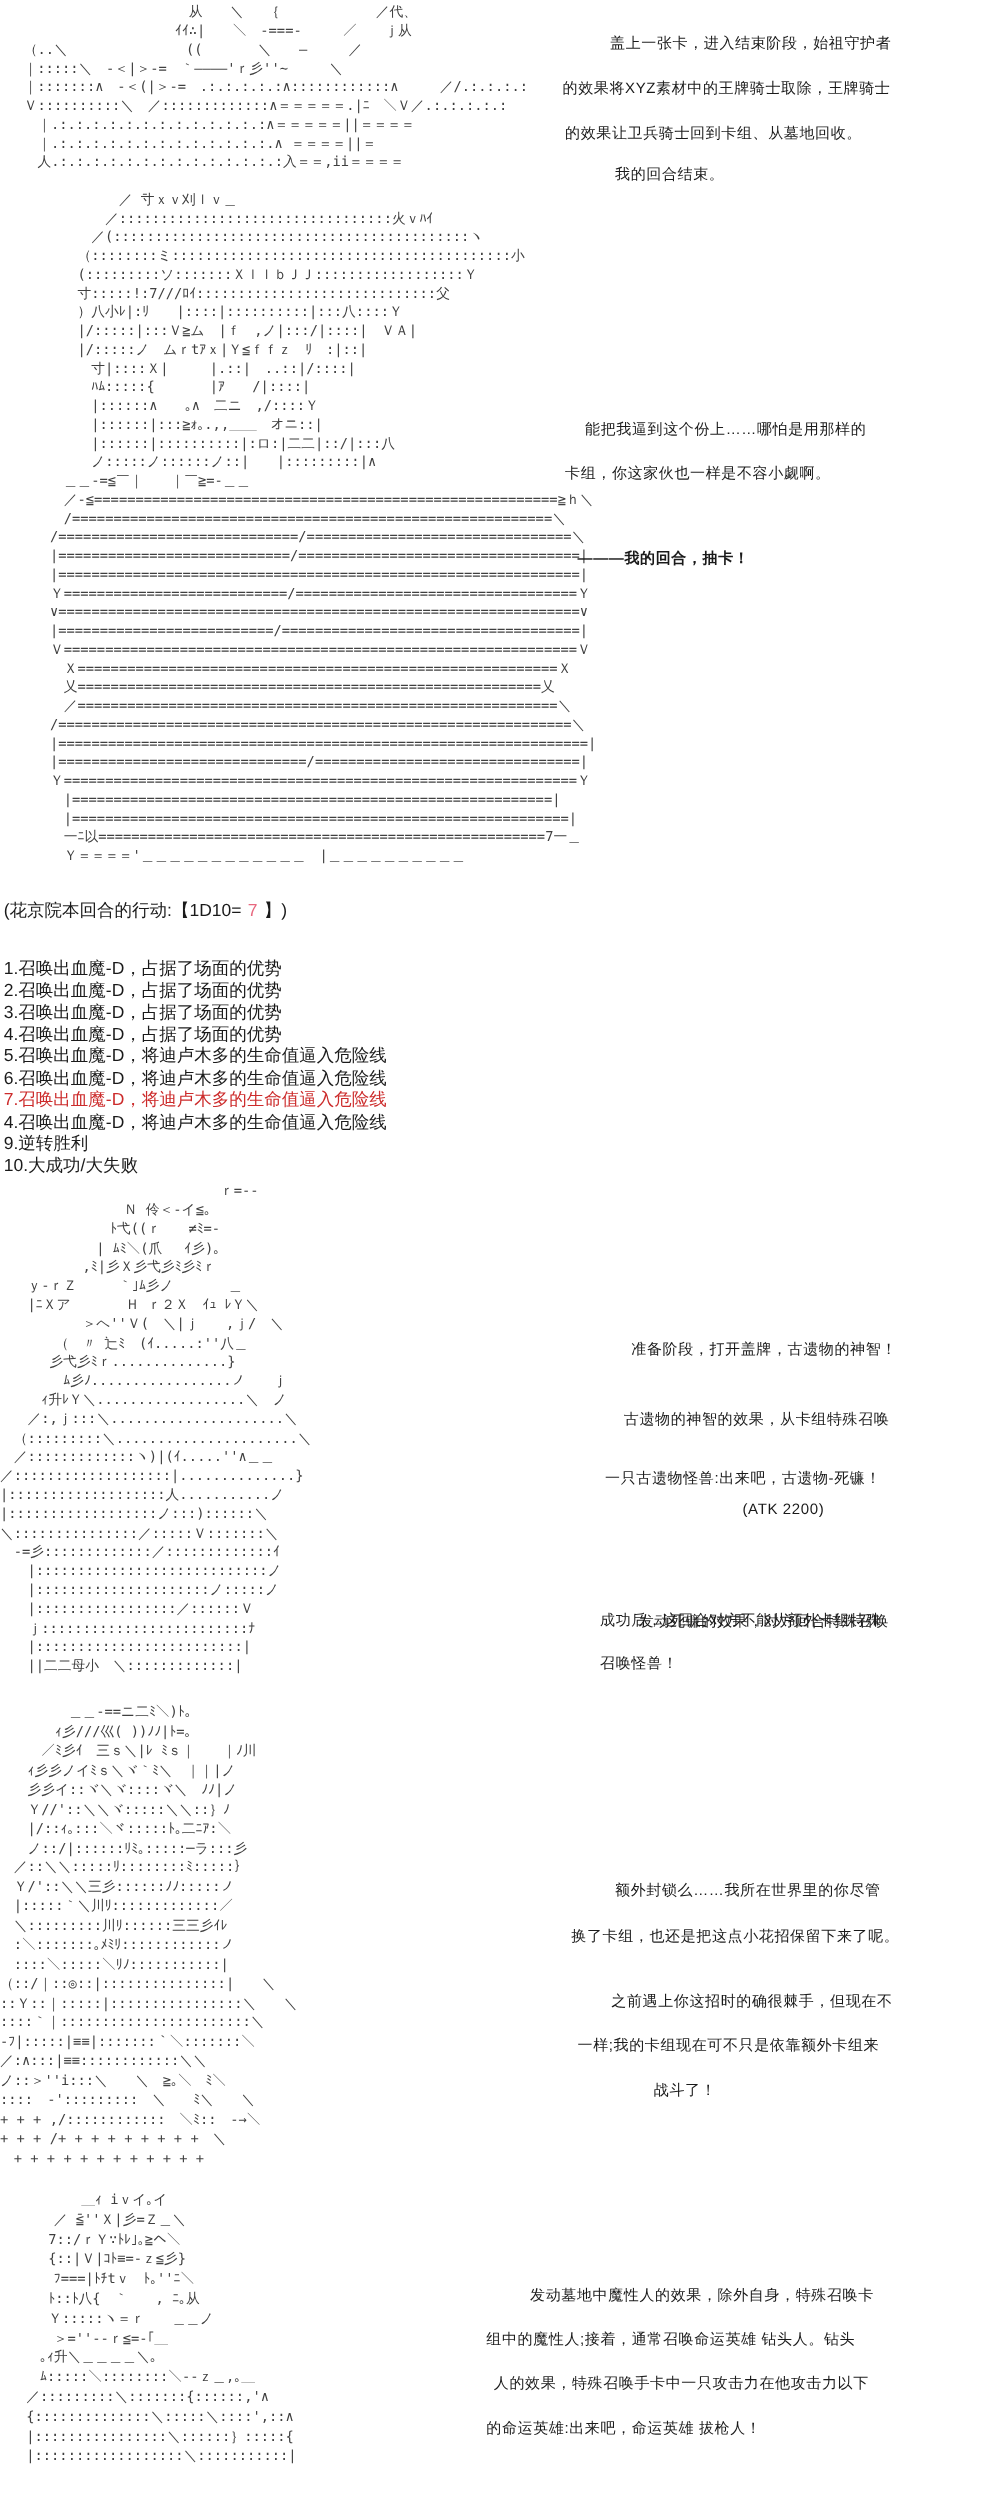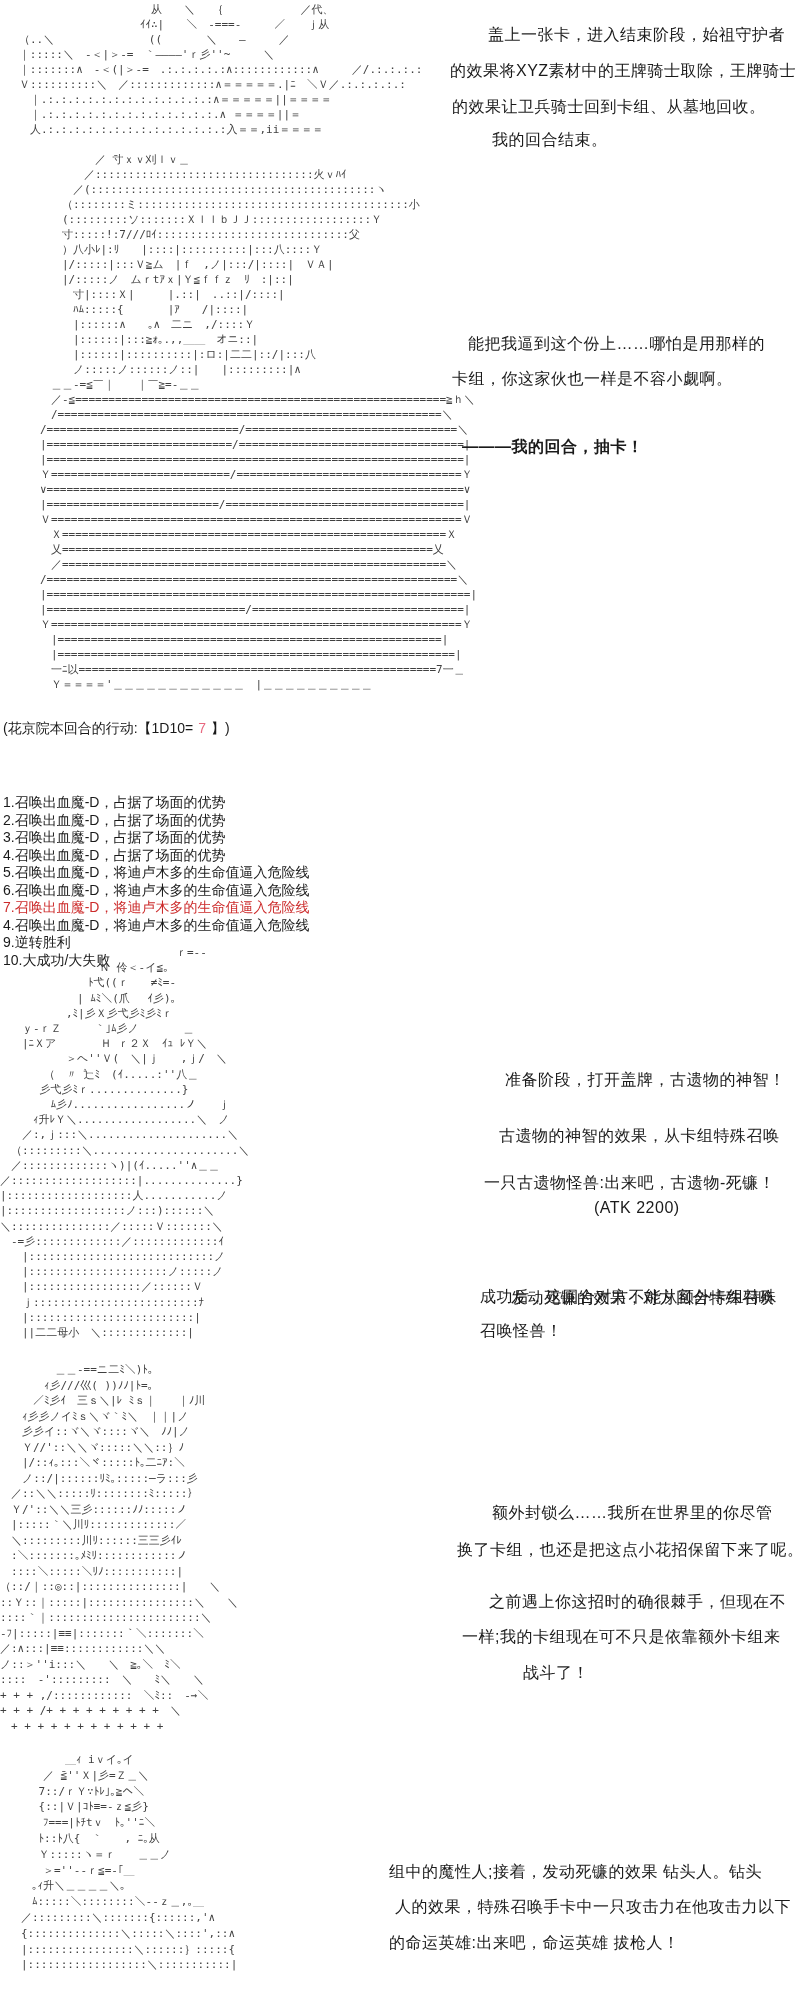--- a/index.html
+++ b/index.html
@@ -8,31 +8,31 @@
     position:relative; width:800px; height:1973px; overflow:hidden;
     background:var(--background,#fff);
     font-family:"Liberation Sans", sans-serif;
   }
   .aa {
     position:absolute; font-family:"DejaVu Sans Mono", monospace;
     font-size:11px; line-height:15px; color:var(--aa,#3f3f3f);
     white-space:pre; letter-spacing:0;
   }
   .dlg {
-    position:absolute; font-size:16px; line-height:19px;
+    position:absolute; font-size:12px; line-height:19px;
     color:var(--text,#1a1a1a); letter-spacing:0.5px; white-space:nowrap;
   }
   .dice-line {
     position:absolute; left:3px; top:720px; font-size:14px;
     color:var(--text,#1a1a1a); white-space:nowrap;
   }
   .dice-line .val { color:var(--dice-value,#e8687f); padding:0 5px; }
   .olist {
     position:absolute; left:3px; top:766px; font-size:14px;
-    line-height:17.5px; color:var(--text,#1a1a1a); white-space:nowrap;margin-top:28px;
+    line-height:17.5px; color:var(--text,#1a1a1a); white-space:nowrap;
   }
   .olist .hl { color:var(--highlight,#cc2b2b); }
 </style>
 </head>
 <body>
 
 <div class="canvas">
 
   <pre class="aa" style="left:8px;top:2px;">　　　　　　　　　　　　　从　　＼　 ｛　　　　　　　／代、
 　　　　　　　　　　　　ｲｲ∴|　　＼　-===-　　　／　　ｊ从
@@ -176,18 +176,19 @@
 　　 Ｙ:::::ヽ＝ｒ　　＿＿ノ
 　　　＞=''--ｒ≦=-｢＿
 　　｡ｨ升＼＿＿＿＿＼｡
 　　ﾑ:::::＼::::::::＼--ｚ＿,｡＿
 　／:::::::::＼:::::::{::::::,'∧
 　{::::::::::::::＼:::::＼::::',::∧
 　|::::::::::::::::＼::::::｝:::::{
 　|::::::::::::::::::＼:::::::::::|
 　＼:::::::::::::::::::＼::::::::|
 　　＼::::::::::::::::::::＼::,::|</pre>
-  <div class="dlg" style="left:389px;top:1862px;">组中的魔性人;接着，发动死镰的效果 钻头人。钻头</div>
+  <div class="dlg" style="left:424px;top:1827px;">发动墓地中魔性人的效果，除外自身，特殊召唤卡</div>
+  <div class="dlg" style="left:389px;top:1862px;">组中的魔性人;接着，通常召唤命运英雄 钻头人。钻头</div>
   <div class="dlg" style="left:395px;top:1897px;">人的效果，特殊召唤手卡中一只攻击力在他攻击力以下</div>
   <div class="dlg" style="left:389px;top:1933px;">的命运英雄:出来吧，命运英雄 拔枪人！</div>
   <div class="dlg" style="left:419px;top:1983px;">拔枪人的效果，被英雄怪兽的效果特殊召唤后，双方</div>
 
 </div>
 
 </body></html>

